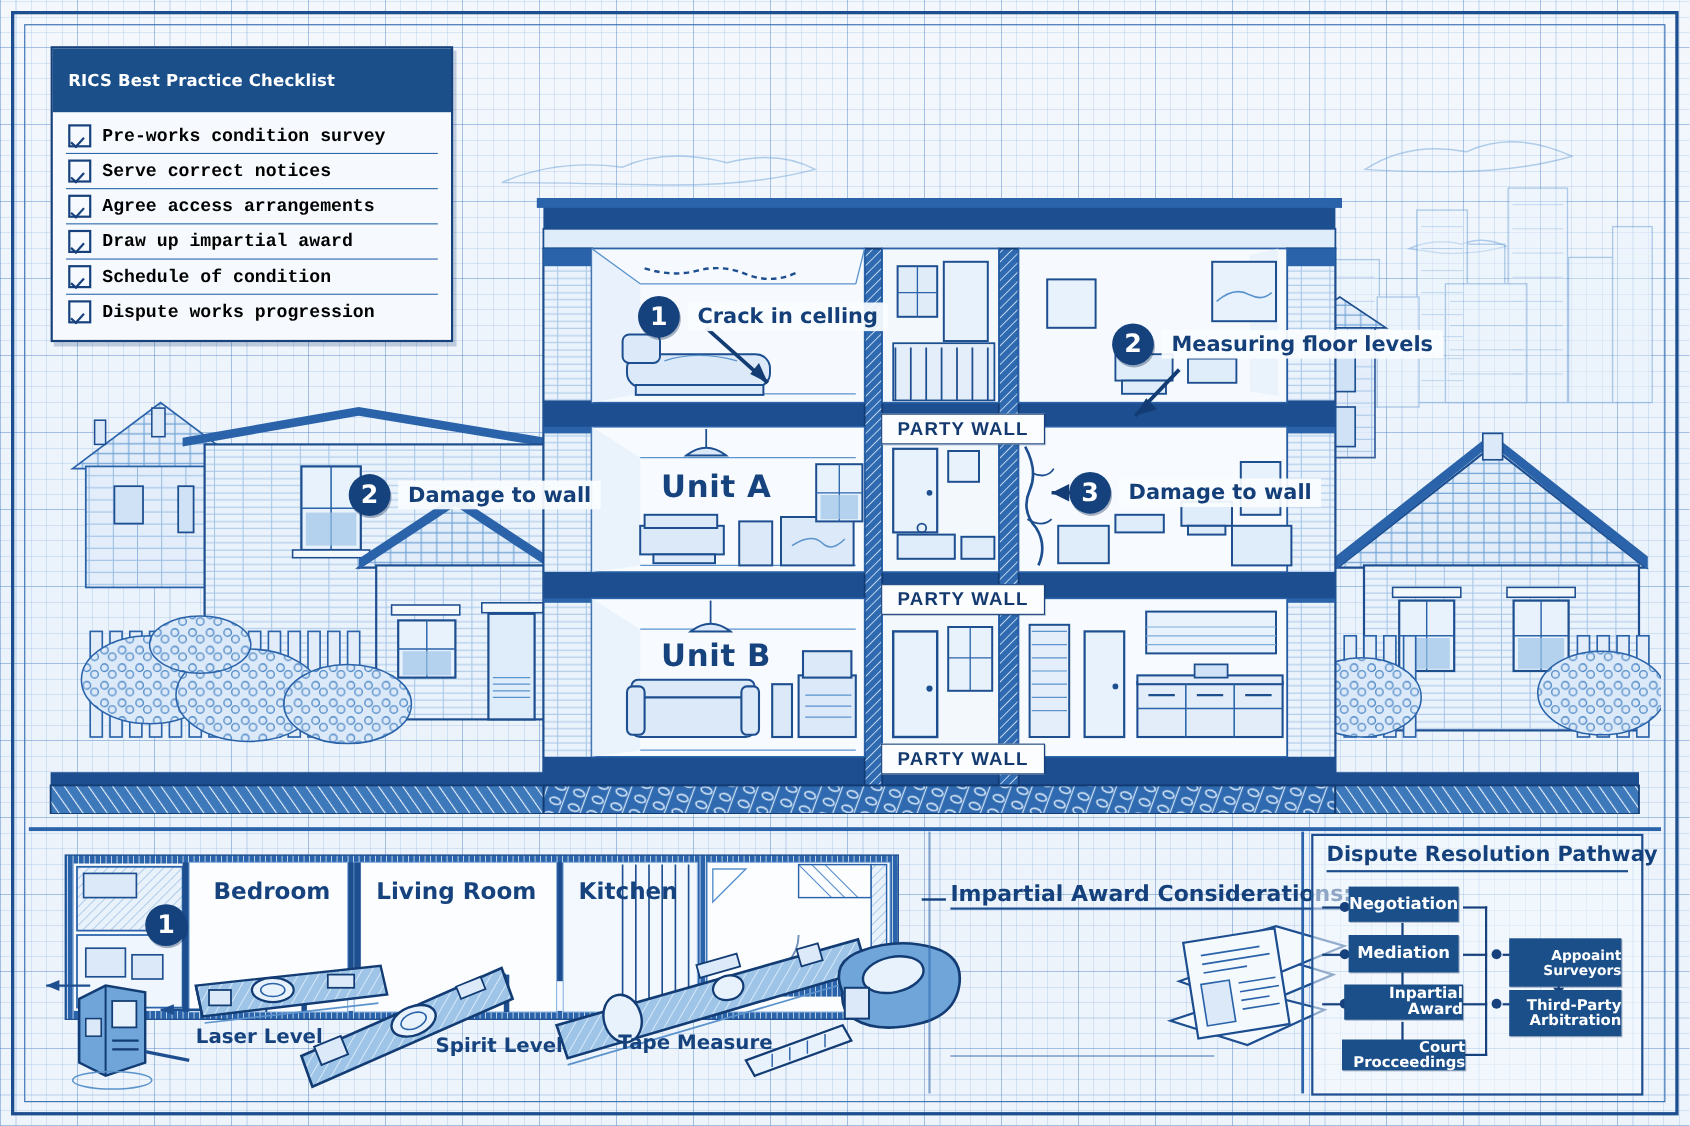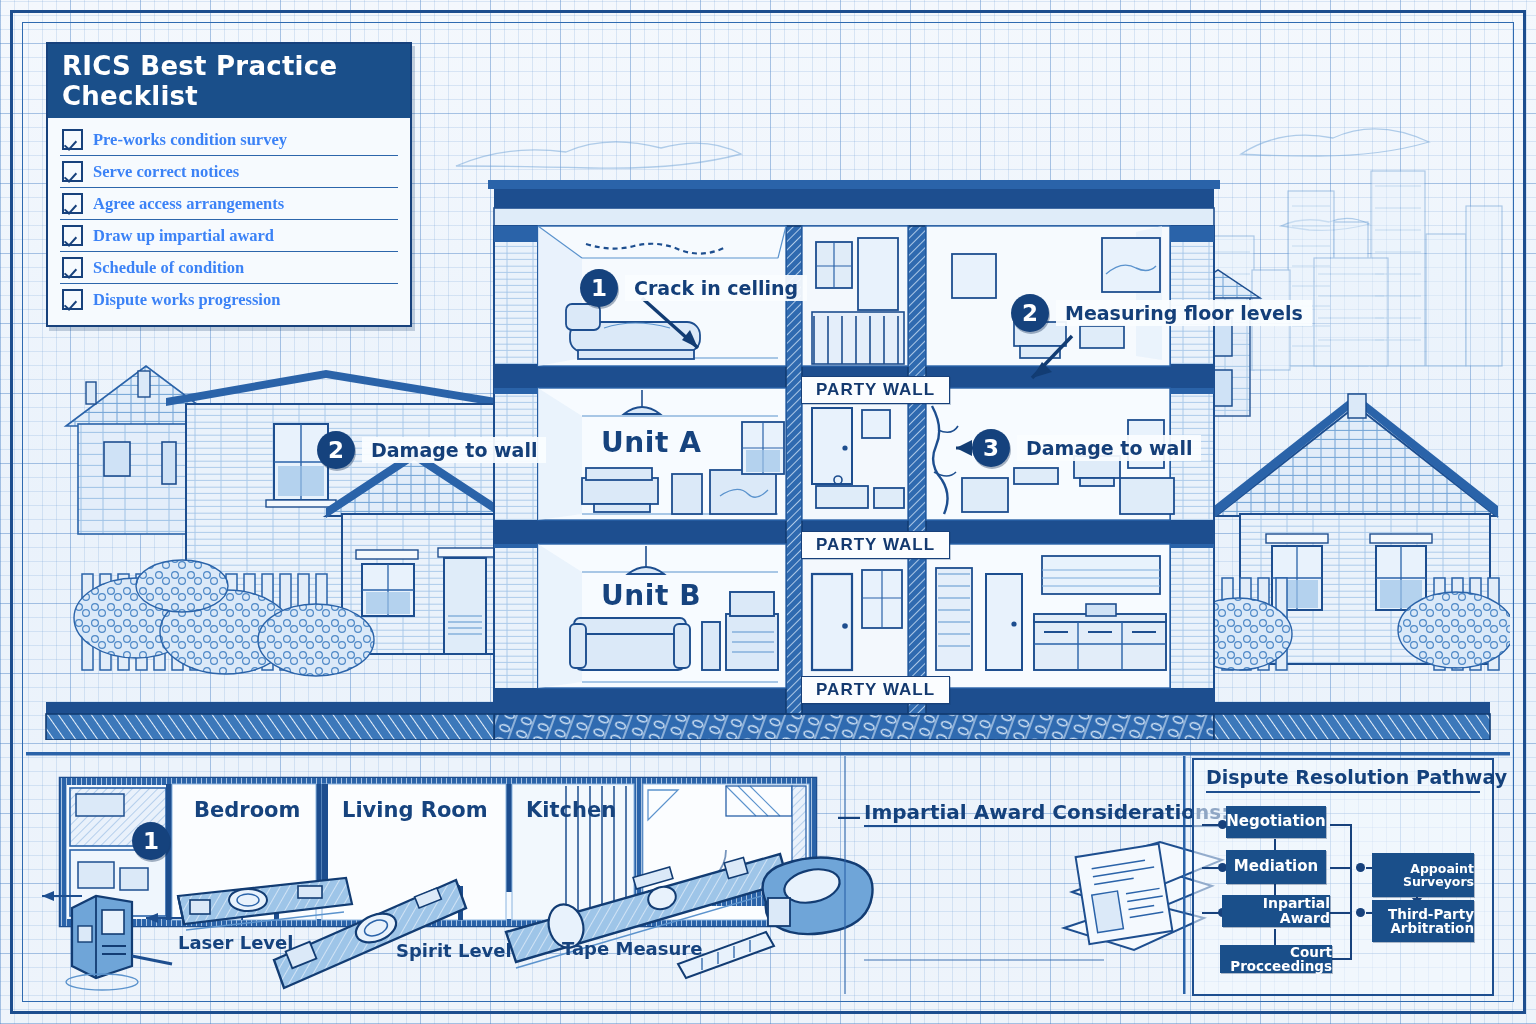--- a/index.html
+++ b/index.html
@@ -52,28 +52,28 @@
     white-space:nowrap;
   }
 
   
   #checklist{
     position:absolute;left:46px;top:42px;width:362px;
     background:#f6fafe;border:2.5px solid #17417c;
     box-shadow:3px 4px 0 rgba(20,60,110,.22);
   }
   #checklist .hd{
-    background:#1a4f8a;color:#fff;font-weight:bold;font-size:26px;
-    padding:7px 14px;font-family:"DejaVu Sans",sans-serif;letter-spacing:.01em;
+    background:#1a4f8a;color:#fff;font-weight:bold;font-size:15px;
+    padding:20px 14px;font-family:"DejaVu Sans",sans-serif;letter-spacing:.01em;
   }
   #checklist ul{list-style:none;margin:0;padding:6px 12px 10px 12px;}
   #checklist li{
     display:flex;align-items:center;gap:10px;
     padding:5px 2px;border-bottom:1.4px solid #2c66ab;
-    font-family:Liberation Serif, serif;font-weight:bold;font-size:16.5px;color:#3b82f6;
+    font-family:Liberation Mono, monospace;font-weight:bold;font-size:16.5px;color:#000000;
   }
   #checklist li:last-child{border-bottom:none;}
   .chk{width:17px;height:17px;border:2px solid #17417c;position:relative;flex:0 0 auto;}
   .chk::after{
     content:"";position:absolute;left:3px;top:7px;width:5px;height:10px;
     border:solid #17417c;border-width:0 2.2px 2.2px 0;transform:rotate(42deg);
   }
 
   
   #bottom{position:absolute;left:26px;top:750px;width:1484px;height:248px;}

